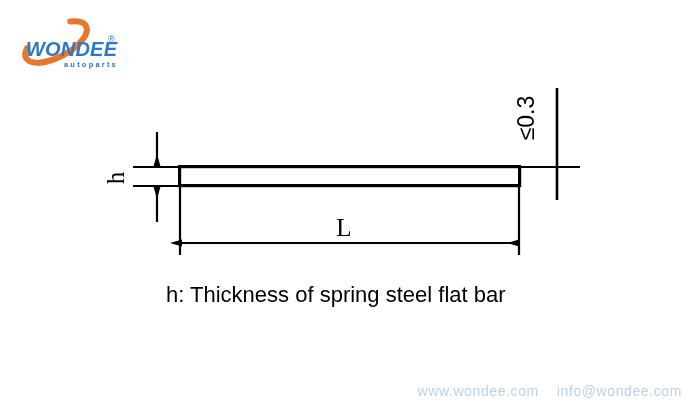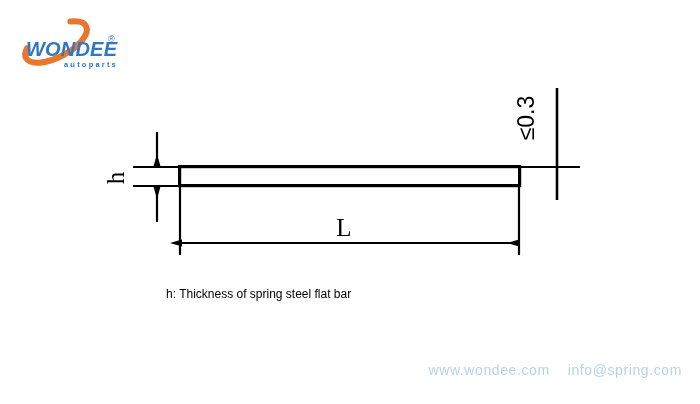--- a/index.html
+++ b/index.html
@@ -92,31 +92,31 @@
 
   
   #captions {
     position: absolute;
     left: 166px;
     top: 283px;
     width: 420px;
   }
   .caption-line {
     font-family: "Liberation Sans", sans-serif;
-    font-size: 12px;
+    font-size: 22px;
     color: #000000;
     line-height: 23px;
     white-space: nowrap;
   }
 
   
   #footer {
     position: absolute;
     right: 18px;
-    top: 362px;
+    top: 383px;
     display: flex;
     gap: 18px;
     align-items: baseline;
   }
   .footer-text {
     font-family: "Liberation Sans", sans-serif;
     font-size: 14px;
     color: #b9d2ec;
     letter-spacing: 0.6px;
     white-space: nowrap;
@@ -179,16 +179,16 @@
 
     </svg>
   </div>
 
   <div id="captions">
     <div class="caption-line">h: Thickness of spring steel flat bar</div>
   </div>
 
   <div id="footer">
     <span class="footer-text">www.wondee.com</span>
-    <span class="footer-text">info@spring.com</span>
+    <span class="footer-text">info@wondee.com</span>
   </div>
 
 </div>
 
 </body></html>

